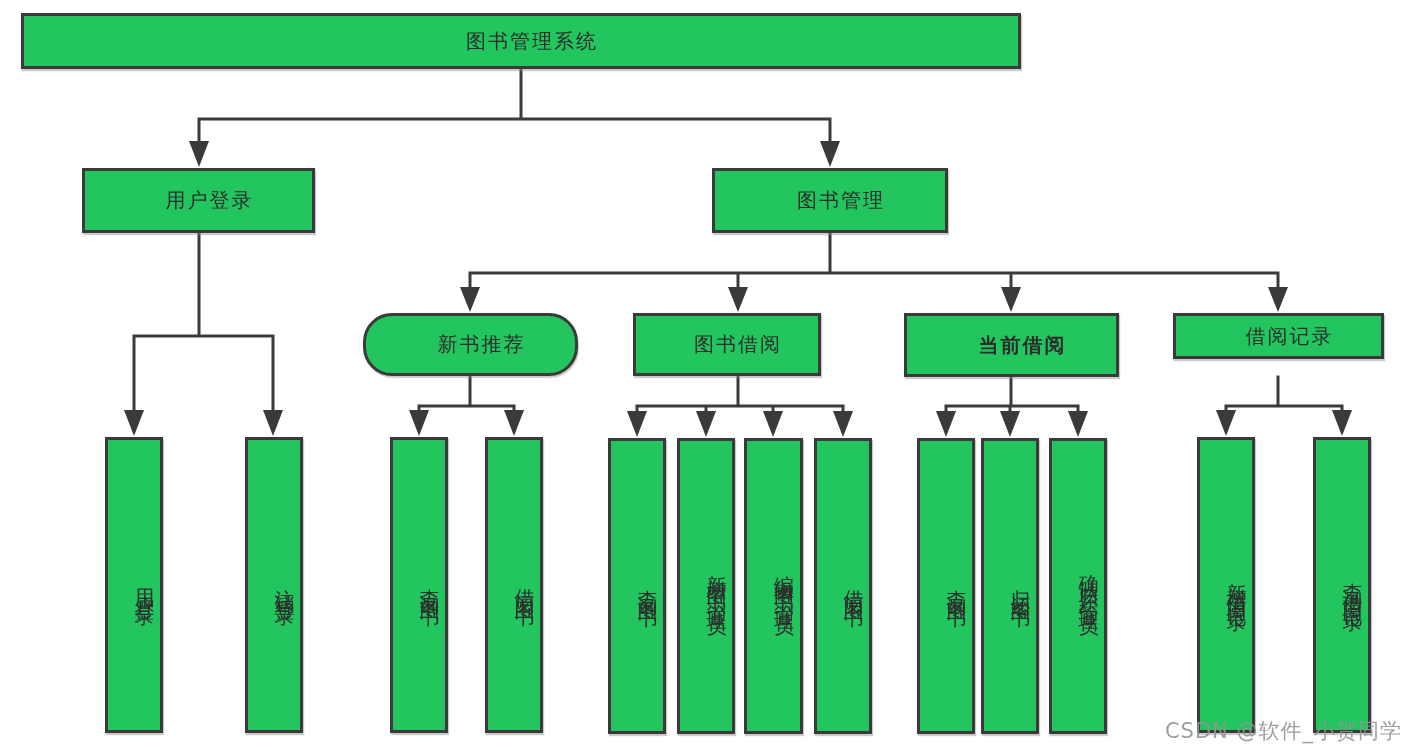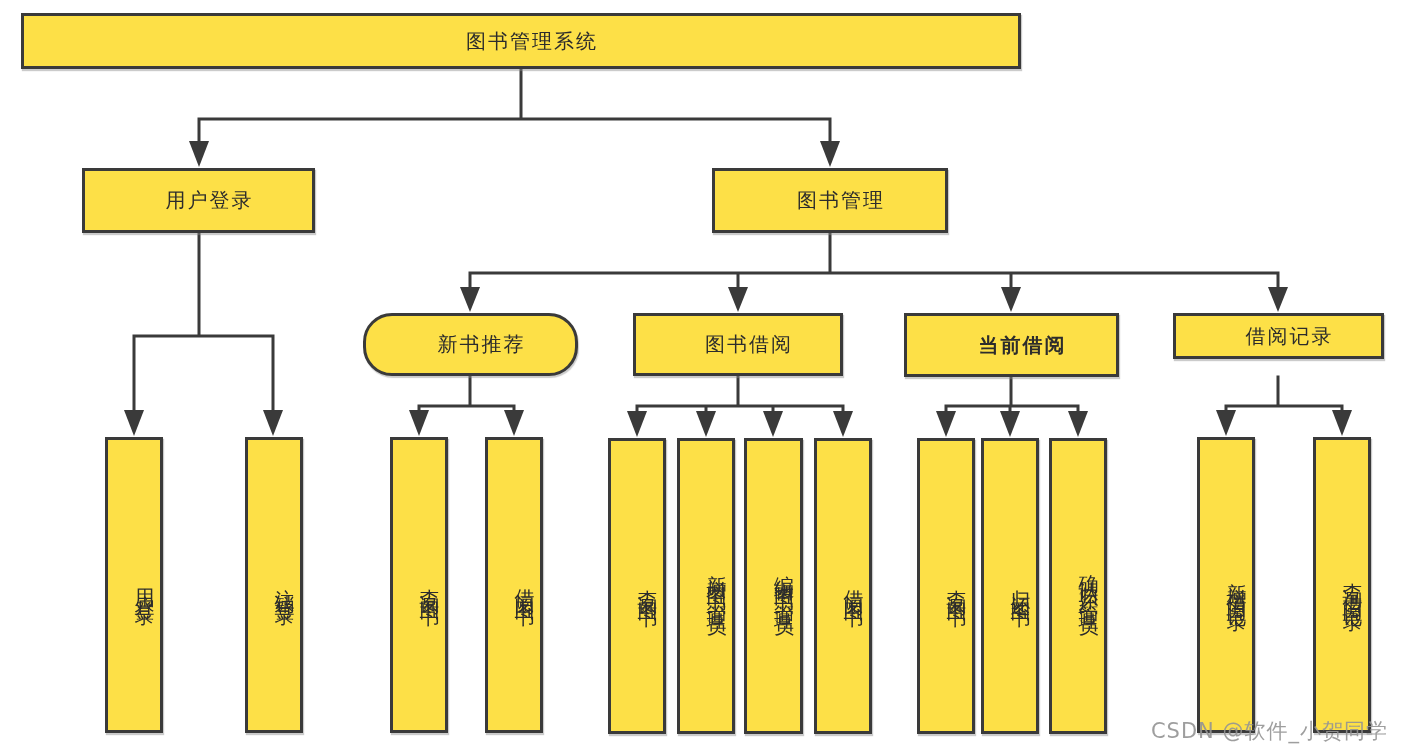--- a/index.html
+++ b/index.html
@@ -21,21 +21,21 @@
     position: absolute;
     left: 0;
     top: 0;
     width: 1405px;
     height: 747px;
   }
   .node {
     position: absolute;
     box-sizing: border-box;
     border: 3px solid #3a3a3a;
-    background: #fde047;
+    background: #22c55e;
     display: flex;
     align-items: center;
     justify-content: center;
     color: #2c2c2c;
     font-size: 20px;
     letter-spacing: 2px;
     box-shadow: 1px 2px 1px rgba(140,140,140,0.45);
     padding-left: 22px;
   }
   .leaf {
@@ -43,21 +43,21 @@
   }
   .leaf .vtext {
     writing-mode: vertical-rl;
     text-orientation: mixed;
     letter-spacing: 6px;
     font-size: 20px;
     line-height: 1;
   }
   .watermark {
     position: absolute;
-    right: 17px;
+    right: 3px;
     bottom: 2px;
     font-size: 21px;
     color: rgba(148,148,148,0.9);
     letter-spacing: 1px;
     white-space: nowrap;
     z-index: 5;
     margin-top: 35px;
   }
 </style>
 </head>
@@ -111,21 +111,21 @@
       <polygon points="1332,410 1352,410 1342,436"></polygon>
     </g>
   </svg>
 
   <div class="node" style="left:21px; top:13px; width:1000px; height:56px;">图书管理系统</div>
 
   <div class="node" style="left:82px; top:168px; width:233px; height:65px;">用户登录</div>
   <div class="node" style="left:712px; top:168px; width:236px; height:65px;text-align:right;">图书管理</div>
 
   <div class="node" style="left:363px; top:313px; width:215px; height:63px;border-radius:29px;">新书推荐</div>
-  <div class="node" style="left:633px; top:313px; width:210px; height:63px;">图书借阅</div>
+  <div class="node" style="left:633px; top:313px; width:188px; height:63px;">图书借阅</div>
   <div class="node" style="left:904px; top:313px; width:215px; height:64px;font-weight:bold;">当前借阅</div>
   <div class="node" style="left:1173px; top:313px; width:211px; height:46px;">借阅记录</div>
 
   <div class="node leaf" style="left:105px; top:437px; width:58px; height:296px;">
     <span class="vtext">用户登录</span>
   </div>
   <div class="node leaf" style="left:245px; top:437px; width:58px; height:296px;">
     <span class="vtext">注销登录</span>
   </div>
 

